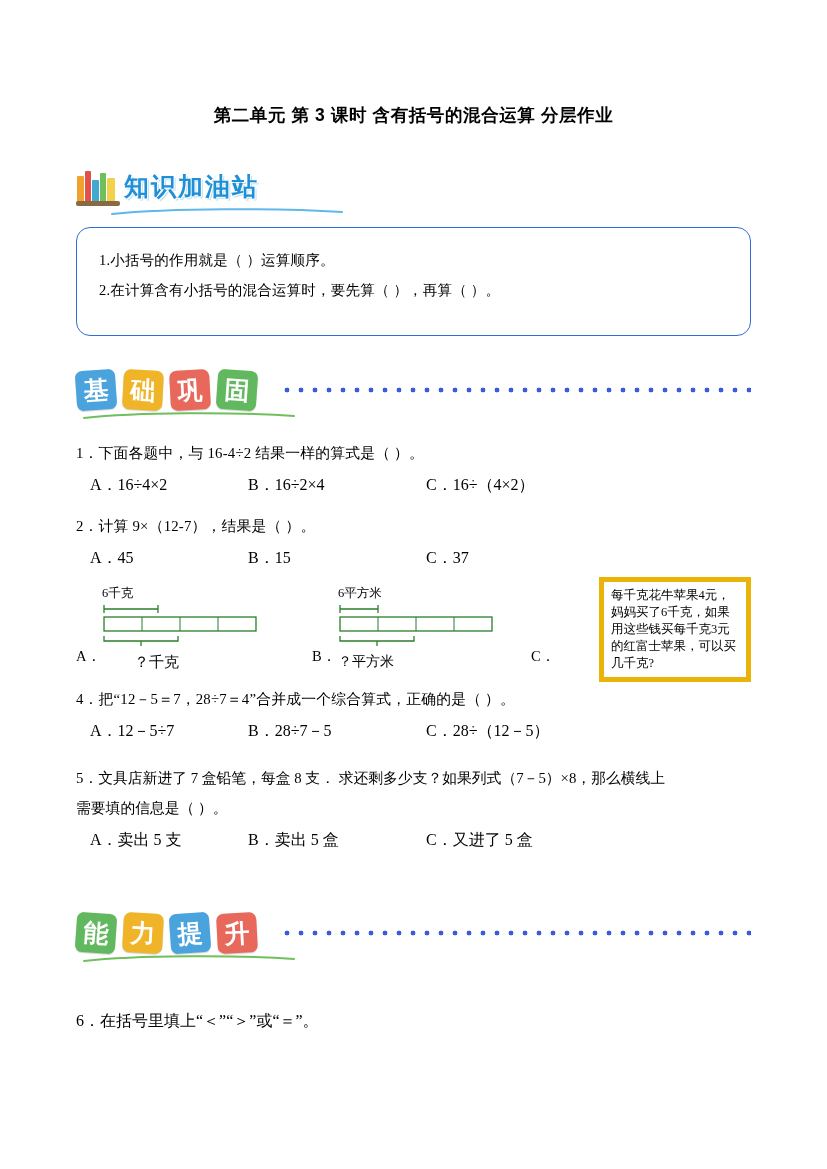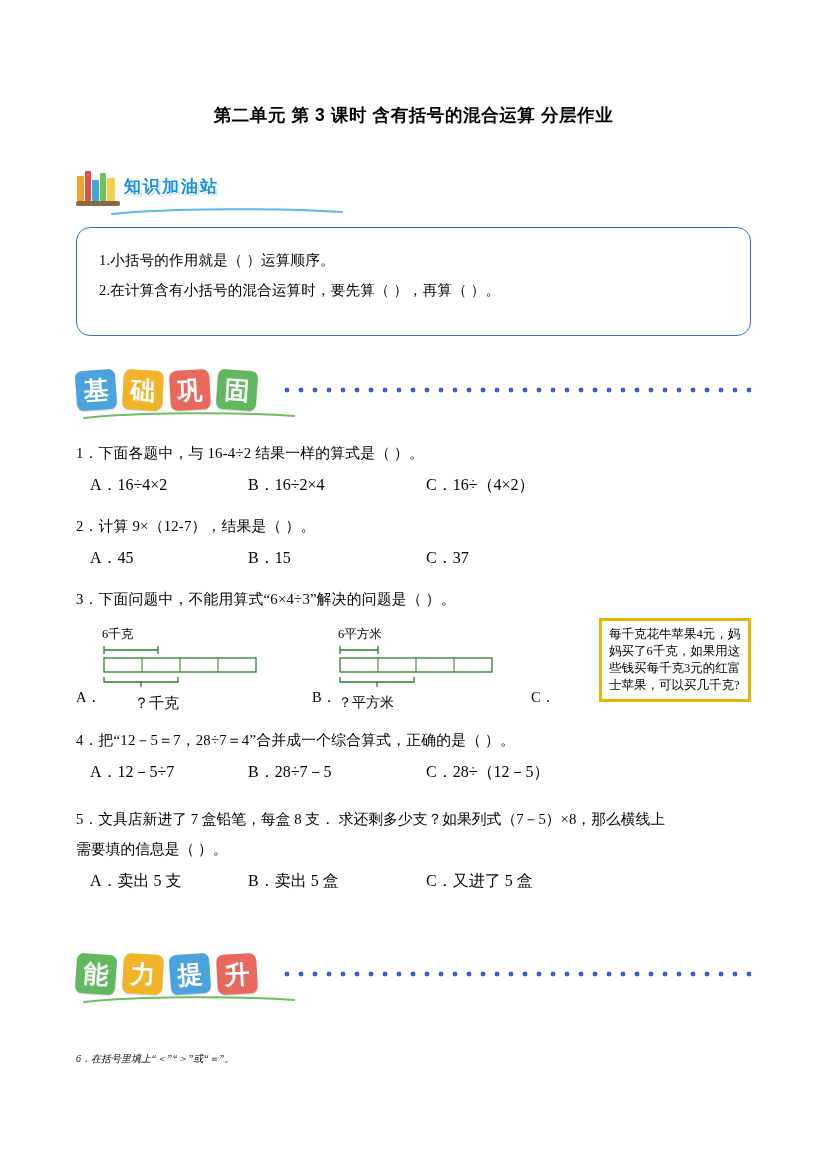--- a/index.html
+++ b/index.html
@@ -51,21 +51,21 @@
   .bk1 { left: 1px;  width: 7px;  height: 26px; background: #f0a22e; }
   .bk2 { left: 9px;  width: 6px;  height: 31px; background: #e0514a; }
   .bk3 { left: 16px; width: 7px;  height: 22px; background: #3fa9cf; }
   .bk4 { left: 24px; width: 6px;  height: 29px; background: #6fbf5d; }
   .bk5 { left: 31px; width: 8px;  height: 24px; background: #f2d14b; }
   .bk-shelf { position: absolute; bottom: 0; left: 0; width: 44px; height: 5px; background: #8a6a45; border-radius: 2px;}
 
   .banner-title {
     font-family: "Liberation Sans", sans-serif;
     font-weight: bold;
-    font-size: 17px;
+    font-size: 25px;
     color: #1f8fd6;
     letter-spacing: 2px;
     text-shadow: 1px 1px 0 #ffffff, 2px 2px 0 #bfe3f5;
     line-height: 1;
   }
   .banner-underline {
     position: relative;
     height: 8px;
     width: 230px;
     margin: -2px 0 0 34px;
@@ -164,28 +164,28 @@
   .bar-svg { display: block; }
   .opt-letter {
     position: absolute;
     font-size: 14.5px;
   }
   .note-box {
     position: absolute;
     right: 0;
     top: -4px;
     width: 152px;
-    border: 3px solid #eab308;
+    border: 5px solid #eab308;
     padding: 5px 7px;
     font-size: 12.5px;
     line-height: 17px;
     box-sizing: border-box;
   }
 
-  .q6 { margin-top: 52px; font-size: 10px; font-style: italic; }
+  .q6 { margin-top: 52px; font-size: 16px; }
 </style>
 </head>
 <body>
 
 <div class="page">
 
   <div class="doc-title">第二单元 第 3 课时 含有括号的混合运算 分层作业</div>
 
   <div class="banner-row">
     <div class="banner-books">
@@ -231,21 +231,20 @@
     <span class="opt">C．16÷（4×2）</span>
   </div>
 
   <div class="q">2．计算 9×（12-7），结果是（      ）。</div>
   <div class="opts pad1">
     <span class="opt w-a">A．45</span>
     <span class="opt w-b">B．15</span>
     <span class="opt">C．37</span>
   </div>
 
-  <div class="q">3．下面问题中，不能用算式“6×4÷3”解决的问题是（      ）。</div>
   <div class="fig-row">
 
     <div class="fig" style="left:26px; top:4px;">
       <div class="fig-label">6千克</div>
       <svg class="bar-svg" width="160" height="56" viewBox="0 0 160 56">
         <path d="M2,2 L2,10 M2,6 L56,6 M56,2 L56,10" stroke="#2b7d2b" stroke-width="1.3" fill="none"></path>
         <rect x="2" y="14" width="152" height="14" stroke="#2b7d2b" stroke-width="1.3" fill="none"></rect>
         <path d="M40,14 L40,28 M78,14 L78,28 M116,14 L116,28" stroke="#2b7d2b" stroke-width="1" fill="none"></path>
         <path d="M2,33 L2,38 L76,38 L76,33" stroke="#2b7d2b" stroke-width="1.3" fill="none"></path>
         <path d="M39,38 L39,43" stroke="#2b7d2b" stroke-width="1.3" fill="none"></path>

